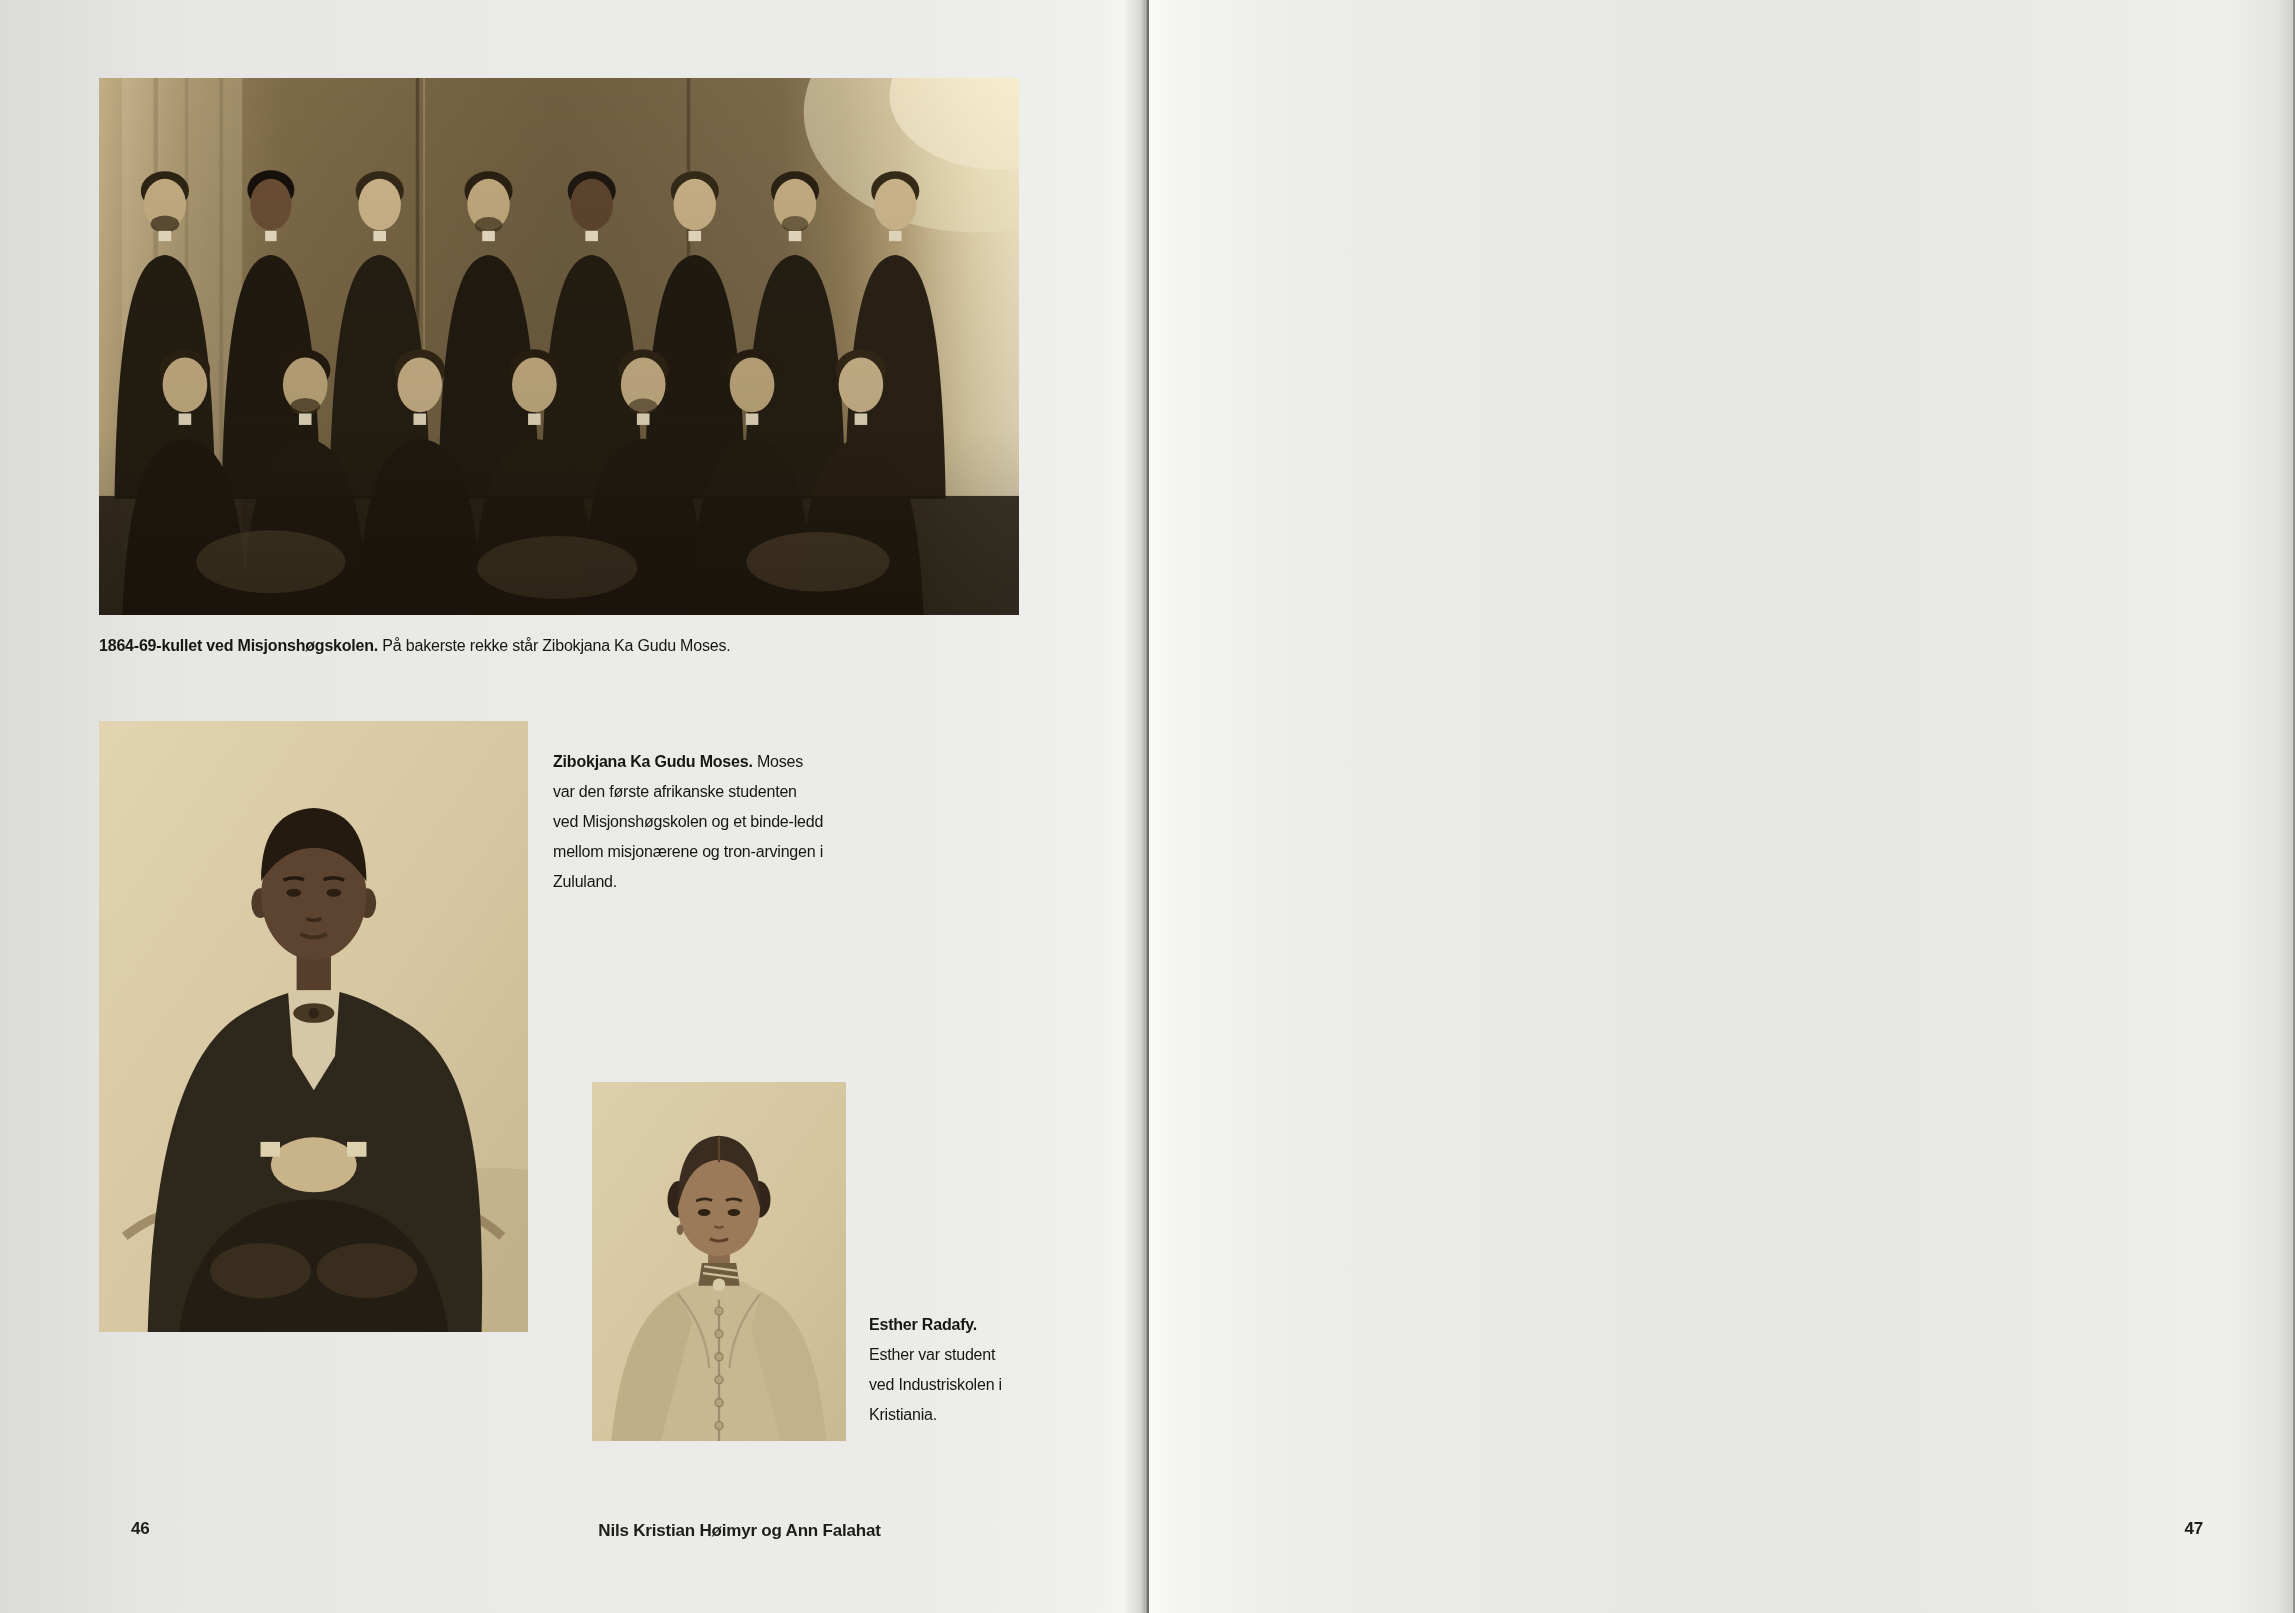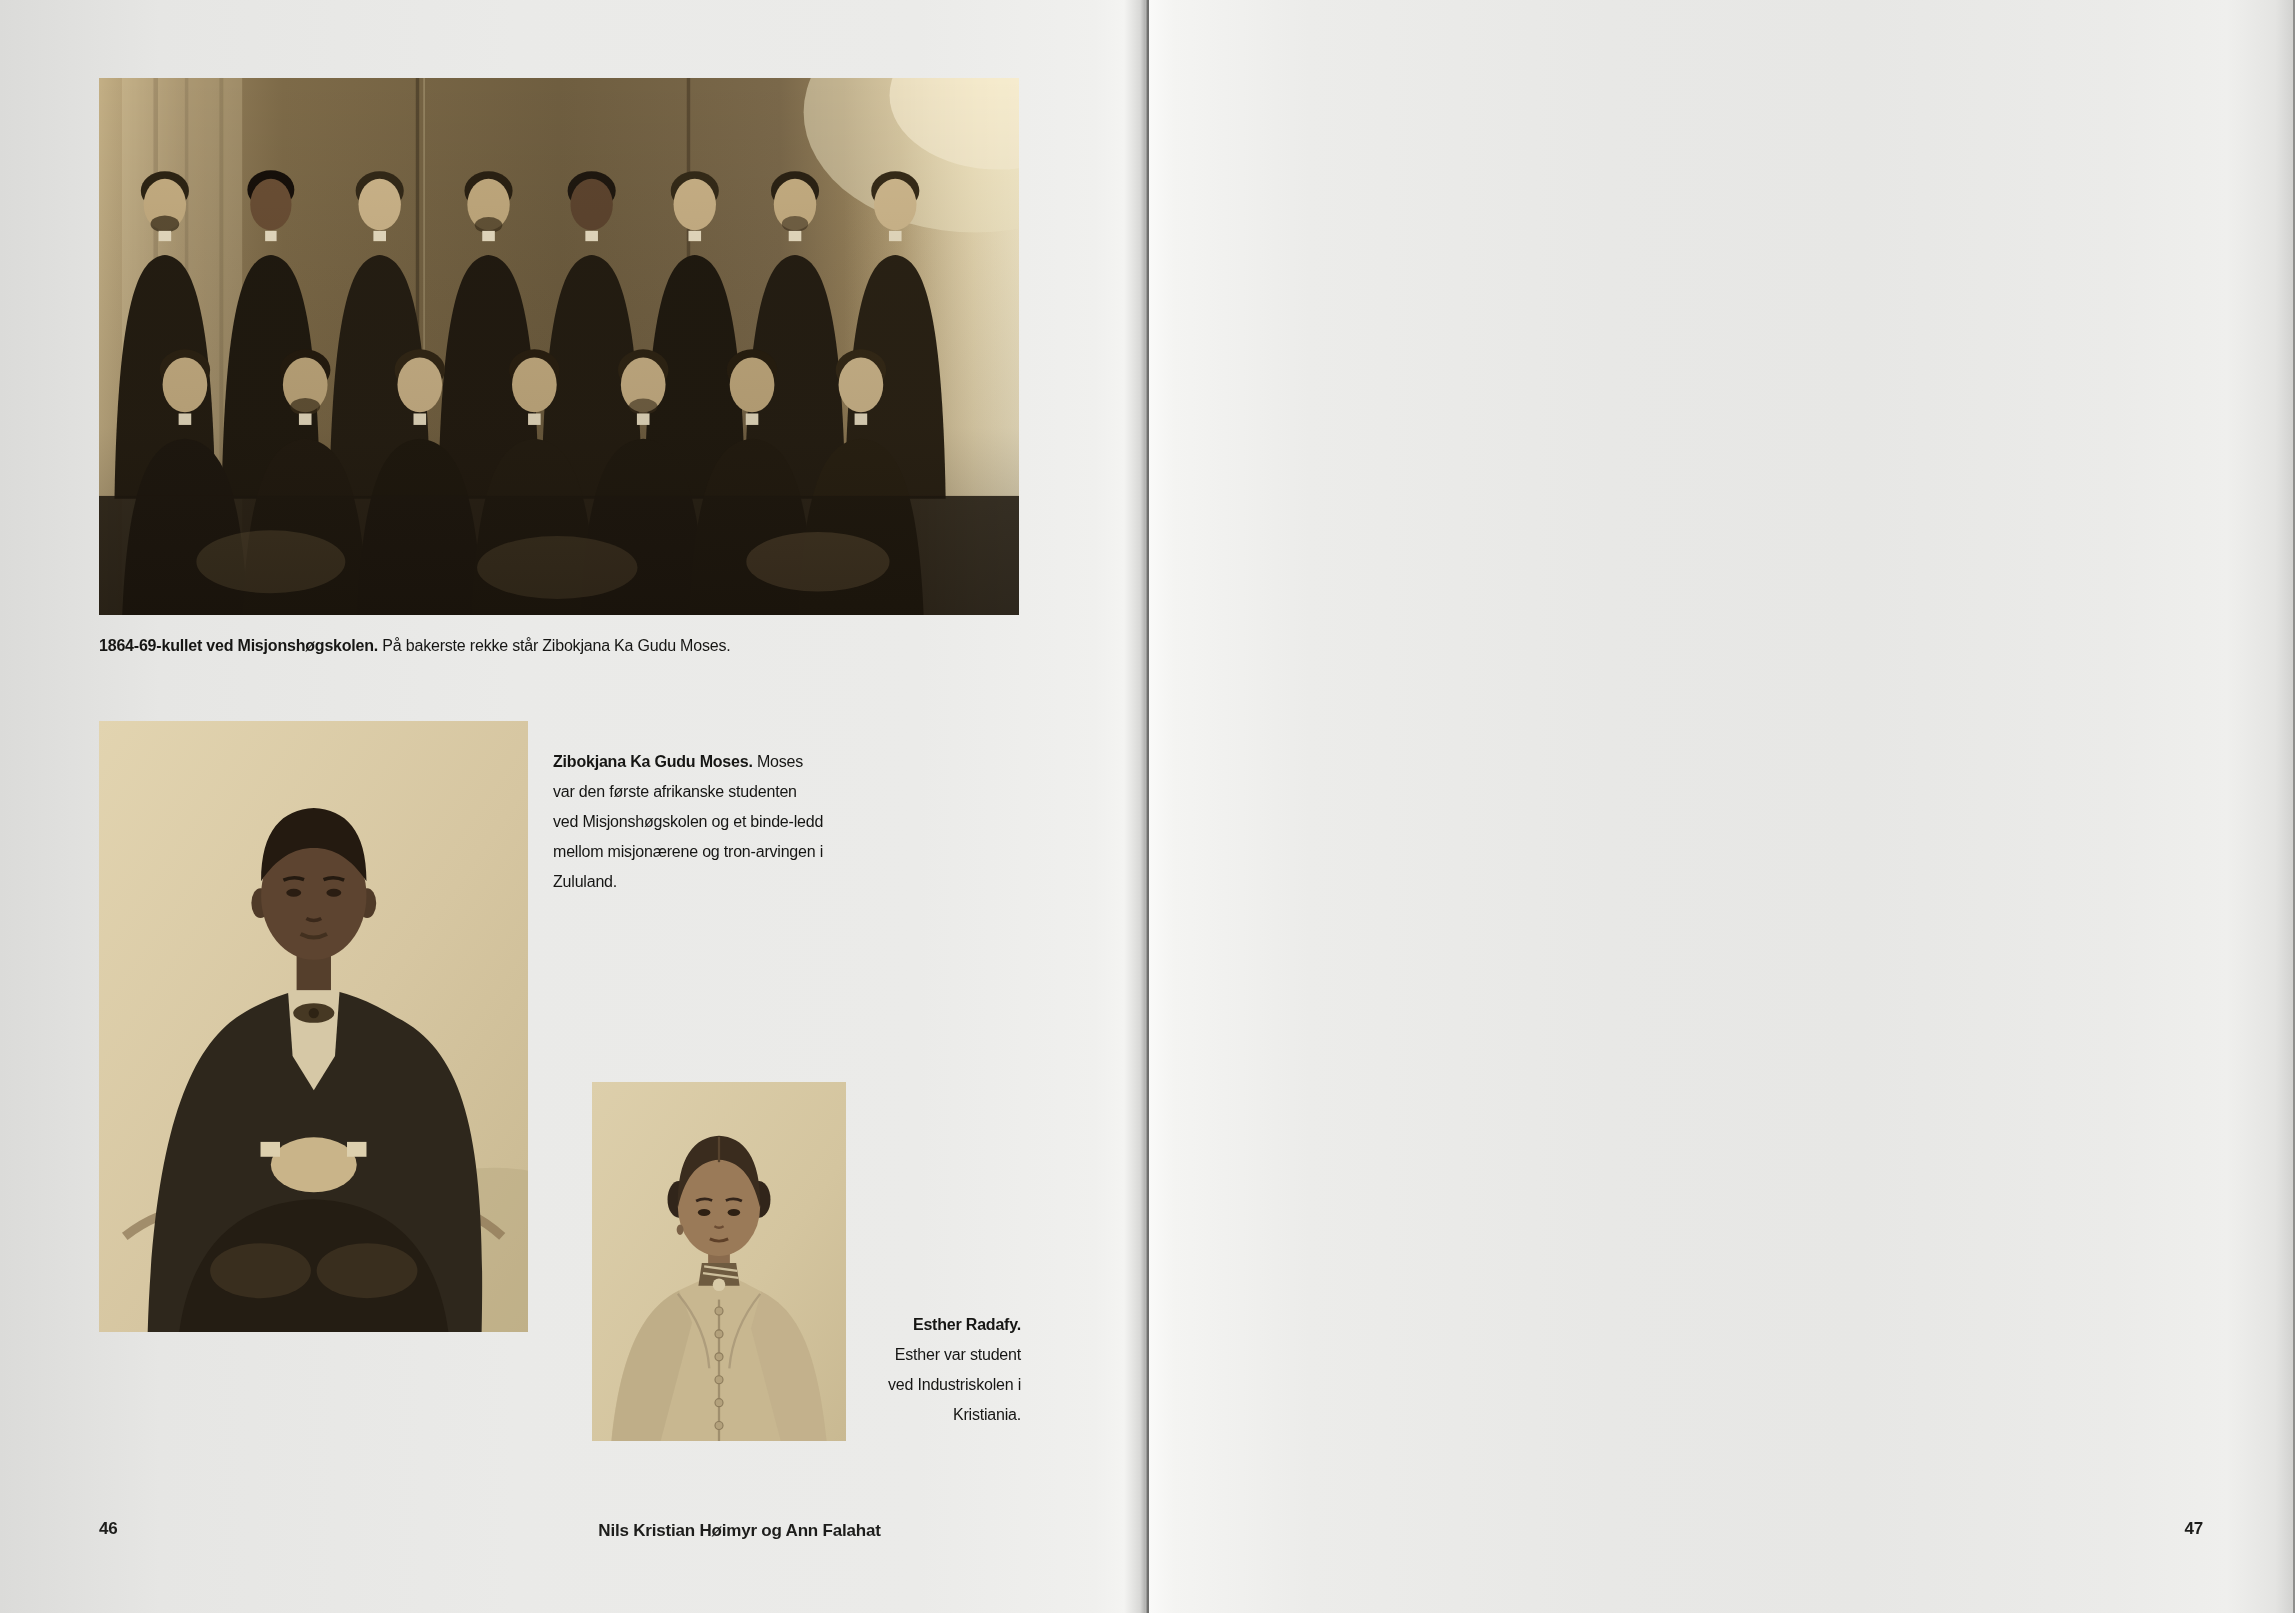--- a/index.html
+++ b/index.html
@@ -33,23 +33,23 @@
   #photo-moses{left:99px;top:721px;width:429px;height:611px;}
   #photo-esther{left:592px;top:1082px;width:254px;height:359px;}
   .caption{
     position:absolute;font-size:16px;line-height:30px;
     letter-spacing:-0.2px;color:#161614;
   }
   .cap-bold{font-weight:700;}
   .cap-bold.block{display:block;}
   #caption-group{left:99px;top:631px;width:940px;white-space:nowrap;}
   #caption-moses{left:553px;top:747px;width:272px;}
-  #caption-esther{left:869px;top:1310px;width:152px;text-align:right;}
+  #caption-esther{left:869px;top:1310px;width:152px;}
   .folio{
-    position:absolute;top:1519px;font-size:17px;font-weight:700;letter-spacing:-0.2px;
+    position:absolute;top:1519px;font-size:17px;font-weight:700;letter-spacing:-0.2px;margin-left:32px;
   }
   #folio-left{left:99px;}
   #folio-right{right:93px;}
   .running-title{
     position:absolute;top:1521px;font-size:17px;font-weight:700;letter-spacing:-0.2px;
   }
   #running-left{left:453px;width:573px;text-align:center;}
 </style>
 </head>
 <body>

